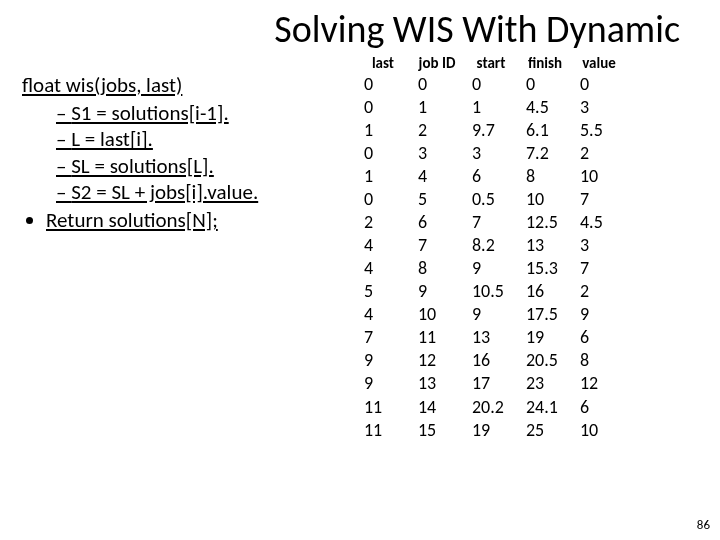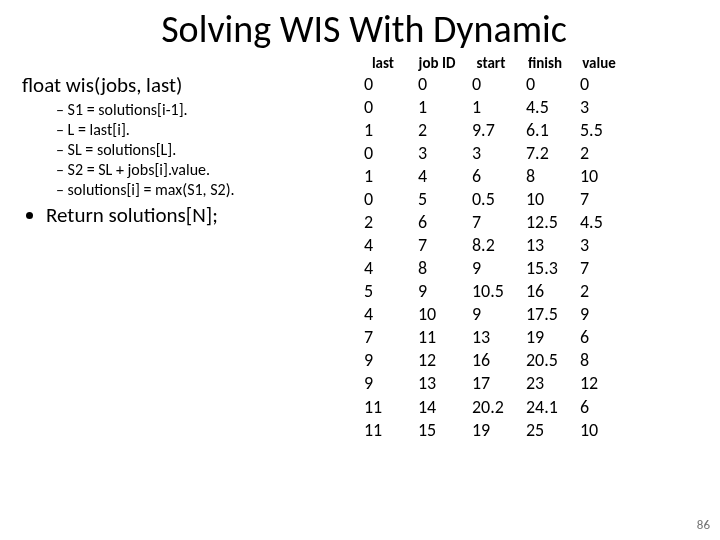--- a/index.html
+++ b/index.html
@@ -11,51 +11,52 @@
     font-family: Calibri, "Segoe UI", Arial, sans-serif;
     color: #000;
     overflow: hidden;
   }
   .slide {
     position: relative;
     width: 720px;
     height: 540px;
   }
   .title {
-    text-align: center;
+    text-align: right;
     font-size: 38px;
     line-height: 1.05;
     padding: 10px 40px 4px 48px;
     font-weight: 400;
   }
   .body {
     display: flex;
     flex-direction: row;
     padding: 0 8px 0 22px;
   }
   .left {
     flex: 0 0 330px;
     font-size: 21px;
     line-height: 1.25;
     padding-top: 18px;
+    text-decoration: underline;
   }
   .left .fn {
     margin-bottom: 2px;
   }
   .left ul {
     margin: 0 0 2px 0;
     padding-left: 24px;
   }
   .left ul li {
     margin: 0;
   }
   .left ul.dash {
     list-style: none;
     padding-left: 34px;
-    font-size: 16px;
+    font-size: 21px;
   }
   .left ul.dash li::before {
     content: "– ";
   }
   .right {
     flex: 1;
     padding-left: 6px;
   }
   table {
     border-collapse: collapse;
@@ -72,40 +73,39 @@
     padding: 0 10px 0 6px;
     font-size: 18px;
     text-align: left;
   }
   td.n, th.n { min-width: 38px; }
   .pagenum {
     position: absolute;
     right: 10px;
     bottom: 8px;
     font-size: 13px;
-    color: #737373;
+    color: #000000;
   }
 </style>
 </head>
 <body>
 <div class="slide">
 
 <div class="title">
   <span>Solving WIS With Dynamic</span><br>
 </div>
 
 <div class="body">
   <div class="left">
     <div class="fn">float wis(jobs, last)</div>
     <ul class="dash">
       <li>S1 = solutions[i-1].</li>
       <li>L = last[i].</li>
       <li>SL = solutions[L].</li>
       <li>S2 = SL + jobs[i].value.</li>
-      <li>solutions[i] = max(S1, S2).</li>
     </ul>
     <ul>
       <li>Return solutions[N];</li>
     </ul>
   </div>
 
   <div class="right">
     <table>
       <thead>
         <tr>

